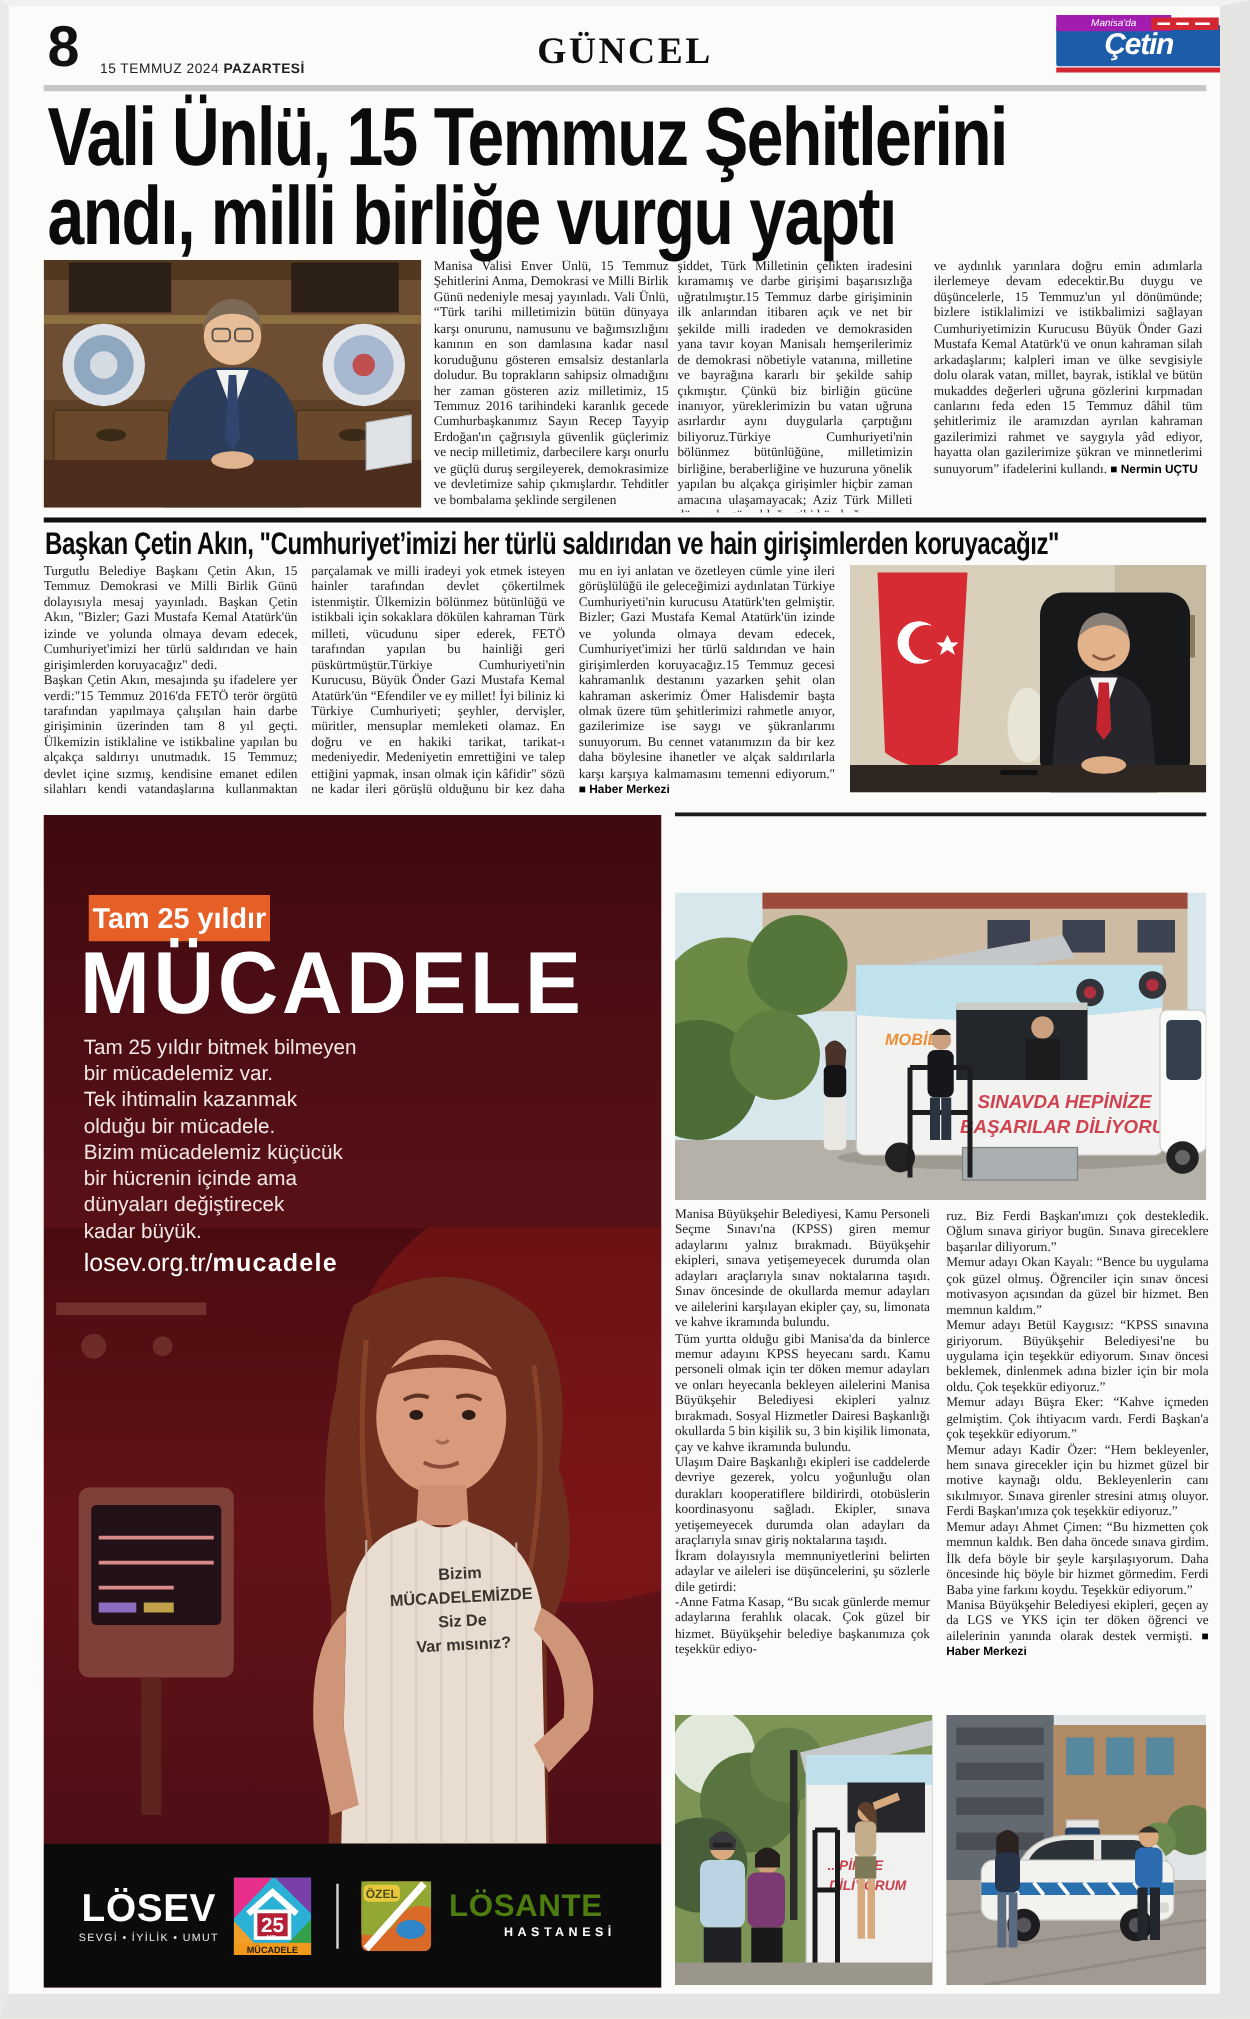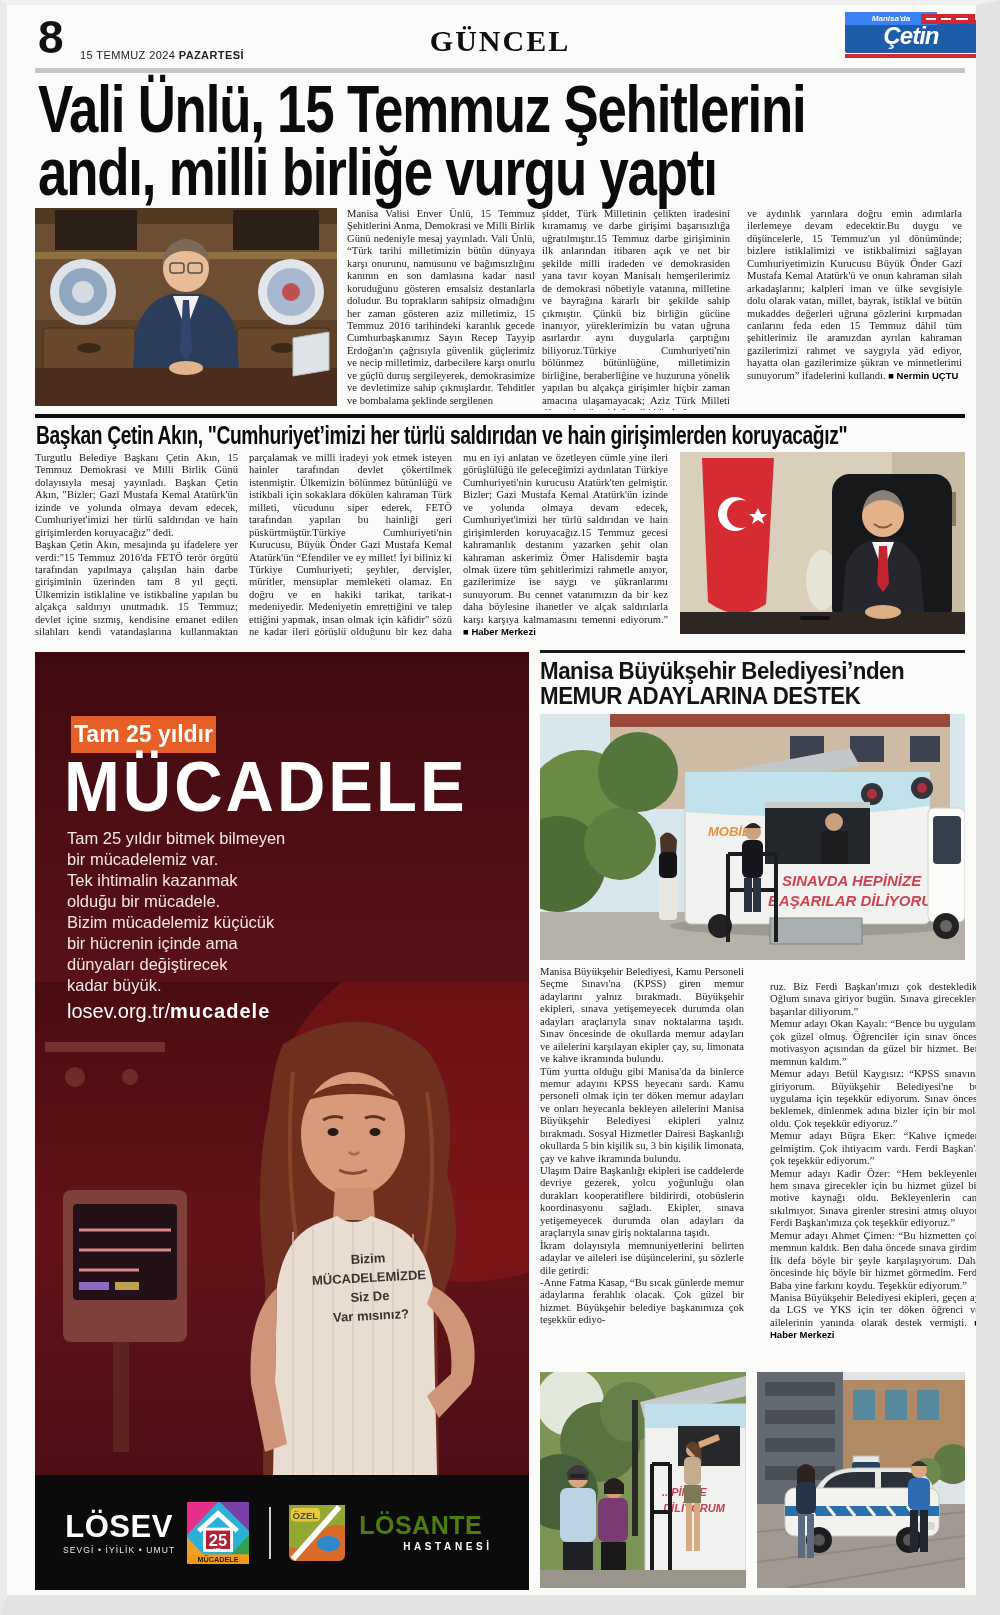--- a/index.html
+++ b/index.html
@@ -54,21 +54,21 @@
 
   <div class="abs pagenum" style="left:38px;top:14px;">8</div>
   <div class="abs dateline" style="left:80px;top:49px;">
     <span>15 TEMMUZ 2024 </span><b>PAZARTESİ</b>
   </div>
   <div class="abs section" style="left:0;top:24px;">GÜNCEL</div>
 
   <div class="abs" style="left:845px;top:12px;width:132px;height:48px;">
     <div class="abs" style="left:0;top:8px;width:132px;height:33px;background:#1d5ca8;border-radius:2px;"></div>
     <div class="abs" style="left:2px;top:10px;width:128px;height:29px;color:#fff;font-size:24px;font-weight:bold;font-style:italic;letter-spacing:-1px;text-align:center;line-height:28px;">Çetin</div>
-    <div class="abs" style="left:0;top:0;width:92px;height:13px;background:#3b82f6;color:#fff;font-size:8px;font-weight:bold;font-style:italic;text-align:center;line-height:13px;">Manisa'da</div>
+    <div class="abs" style="left:0;top:0;width:92px;height:13px;background:#a21caf;color:#fff;font-size:8px;font-weight:normal;font-style:italic;text-align:center;line-height:13px;">Manisa'da</div>
     <div class="abs" style="left:76px;top:2px;width:54px;height:10px;background:#d22630;">
       <div style="position:absolute;left:5px;top:4px;width:10px;height:2px;background:#fff;"></div>
       <div style="position:absolute;left:20px;top:4px;width:10px;height:2px;background:#fff;"></div>
       <div style="position:absolute;left:35px;top:4px;width:12px;height:2px;background:#fff;"></div>
     </div>
     <div class="abs" style="left:0;top:42px;width:132px;height:4px;background:#d22630;"></div>
   </div>
 
   <div class="abs hrule" style="left:35px;top:68px;width:930px;height:5px;"></div>
 
@@ -222,24 +222,20 @@
         <text x="17" y="14" text-anchor="middle" font-size="10" font-weight="bold" fill="#4e4e1c" font-family="Liberation Sans, sans-serif">ÖZEL</text>
       </svg>
       <div style="margin-left:14px;">
         <div class="losante-name">LÖSANTE</div>
         <div class="losante-sub">HASTANESİ</div>
       </div>
     </div>
   </div>
 
   <div class="abs" style="left:540px;top:650px;width:425px;height:3px;background:#1a1a1a;"></div>
-  <div class="abs" style="left:540px;top:658px;height:54px;">
-    <div class="h3">Manisa Büyükşehir Belediyesi’nden
-MEMUR ADAYLARINA DESTEK</div>
-  </div>
 
   <svg class="abs photo" style="left:540px;top:714px;" width="425" height="246" viewBox="0 0 425 246">
     <rect width="425" height="246" fill="#d7e7ec"></rect>
     <rect x="70" width="340" height="95" fill="#cdbba4"></rect>
     <rect x="70" width="340" height="13" fill="#9c4a3c"></rect>
     <rect x="250" y="22" width="34" height="26" fill="#3c4250"></rect>
       <rect x="310" y="22" width="34" height="26" fill="#3c4250"></rect>
       <rect x="370" y="22" width="30" height="26" fill="#3c4250"></rect>
     <circle cx="42" cy="92" r="56" fill="#6a8a46"></circle>
       <circle cx="98" cy="58" r="40" fill="#55763a"></circle>
@@ -277,21 +273,21 @@
       <path d="M120 124 Q128 112 137 126 L136 142 L121 142 Z" fill="#4a342a"></path>
     <rect x="119" y="138" width="18" height="26" rx="5" fill="#141416"></rect>
     <rect x="119" y="164" width="18" height="42" rx="4" fill="#e9e7e2"></rect>
   </svg>
 
   <p class="abs col" style="left:540px;top:966px;width:204px;height:388px;margin:0;"><span>Manisa Büyükşehir Belediyesi, Kamu Personeli Seçme Sınavı'na (KPSS) giren memur adaylarını yalnız bırakmadı. Büyükşehir ekipleri, sınava yetişemeyecek durumda olan adayları araçlarıyla sınav noktalarına taşıdı. Sınav öncesinde de okullarda memur adayları ve ailelerini karşılayan ekipler çay, su, limonata ve kahve ikramında bulundu.
 Tüm yurtta olduğu gibi Manisa'da da binlerce memur adayını KPSS heyecanı sardı. Kamu personeli olmak için ter döken memur adayları ve onları heyecanla bekleyen ailelerini Manisa Büyükşehir Belediyesi ekipleri yalnız bırakmadı. Sosyal Hizmetler Dairesi Başkanlığı okullarda 5 bin kişilik su, 3 bin kişilik limonata, çay ve kahve ikramında bulundu.
 Ulaşım Daire Başkanlığı ekipleri ise caddelerde devriye gezerek, yolcu yoğunluğu olan durakları kooperatiflere bildirirdi, otobüslerin koordinasyonu sağladı. Ekipler, sınava yetişemeyecek durumda olan adayları da araçlarıyla sınav giriş noktalarına taşıdı.
 İkram dolayısıyla memnuniyetlerini belirten adaylar ve aileleri ise düşüncelerini, şu sözlerle dile getirdi:
 -Anne Fatma Kasap, “Bu sıcak günlerde memur adaylarına ferahlık olacak. Çok güzel bir hizmet. Büyükşehir belediye başkanımıza çok teşekkür ediyo-</span></p>
-  <p class="abs col" style="left:755px;top:966px;width:210px;height:388px;margin:15px;"><span>ruz. Biz Ferdi Başkan'ımızı çok destekledik. Oğlum sınava giriyor bugün. Sınava gireceklere başarılar diliyorum.”
+  <p class="abs col" style="left:755px;top:966px;width:210px;height:388px;margin:2px;"><span>ruz. Biz Ferdi Başkan'ımızı çok destekledik. Oğlum sınava giriyor bugün. Sınava gireceklere başarılar diliyorum.”
 Memur adayı Okan Kayalı: “Bence bu uygulama çok güzel olmuş. Öğrenciler için sınav öncesi motivasyon açısından da güzel bir hizmet. Ben memnun kaldım.”
 Memur adayı Betül Kaygısız: “KPSS sınavına giriyorum. Büyükşehir Belediyesi'ne bu uygulama için teşekkür ediyorum. Sınav öncesi beklemek, dinlenmek adına bizler için bir mola oldu. Çok teşekkür ediyoruz.”
 Memur adayı Büşra Eker: “Kahve içmeden gelmiştim. Çok ihtiyacım vardı. Ferdi Başkan'a çok teşekkür ediyorum.”
 Memur adayı Kadir Özer: “Hem bekleyenler, hem sınava girecekler için bu hizmet güzel bir motive kaynağı oldu. Bekleyenlerin canı sıkılmıyor. Sınava girenler stresini atmış oluyor. Ferdi Başkan'ımıza çok teşekkür ediyoruz.”
 Memur adayı Ahmet Çimen: “Bu hizmetten çok memnun kaldık. Ben daha öncede sınava girdim. İlk defa böyle bir şeyle karşılaşıyorum. Daha öncesinde hiç böyle bir hizmet görmedim. Ferdi Baba yine farkını koydu. Teşekkür ediyorum.”
 Manisa Büyükşehir Belediyesi ekipleri, geçen ay da LGS ve YKS için ter döken öğrenci ve ailelerinin yanında olarak destek vermişti. </span><strong class="byline">■ Haber Merkezi</strong></p>
 
   <svg class="abs photo" style="left:540px;top:1372px;" width="206" height="216" viewBox="0 0 206 216">
     <rect width="206" height="216" fill="#7c9456"></rect>
     <circle cx="30" cy="30" r="34" fill="#e2e9da"></circle>

